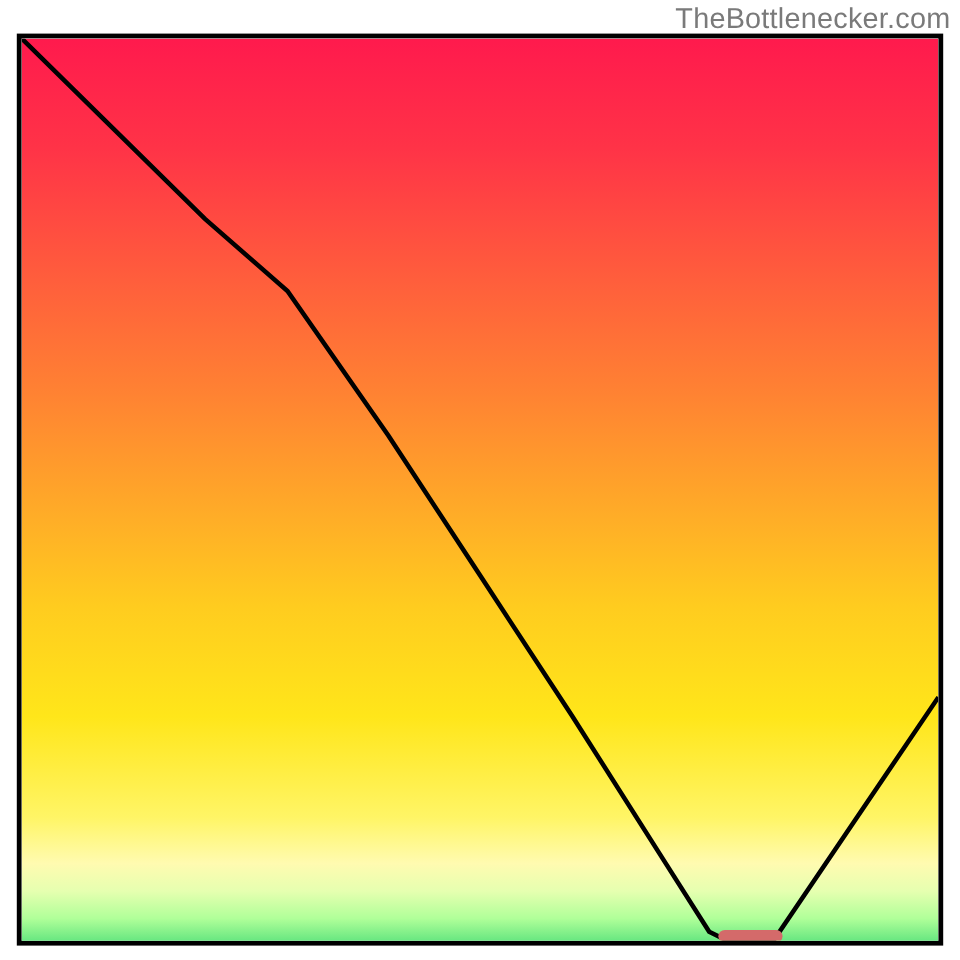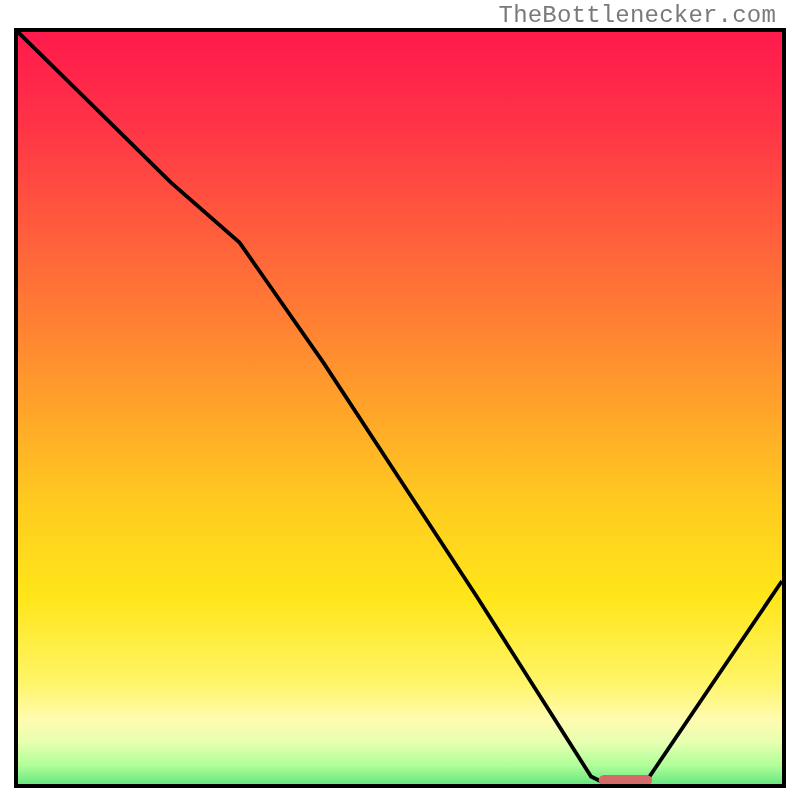--- a/index.html
+++ b/index.html
@@ -15,22 +15,21 @@
     width: 800px;
     height: 800px;
   }
   .watermark {
     font-size: 24px;
     font-weight: 500;
     letter-spacing: 0.2px;
     color: #7a7a7a;
     position: absolute;
     top: 2px;
-    right: 24px;
-    font-family: Liberation Mono, monospace;
+    right: 8px;
   }
   .plot-frame {
     position: absolute;
     left: 14px;
     top: 28px;
     width: 772px;
     height: 760px;
     border: 4px solid #000;
     box-sizing: border-box;
     overflow: hidden;

